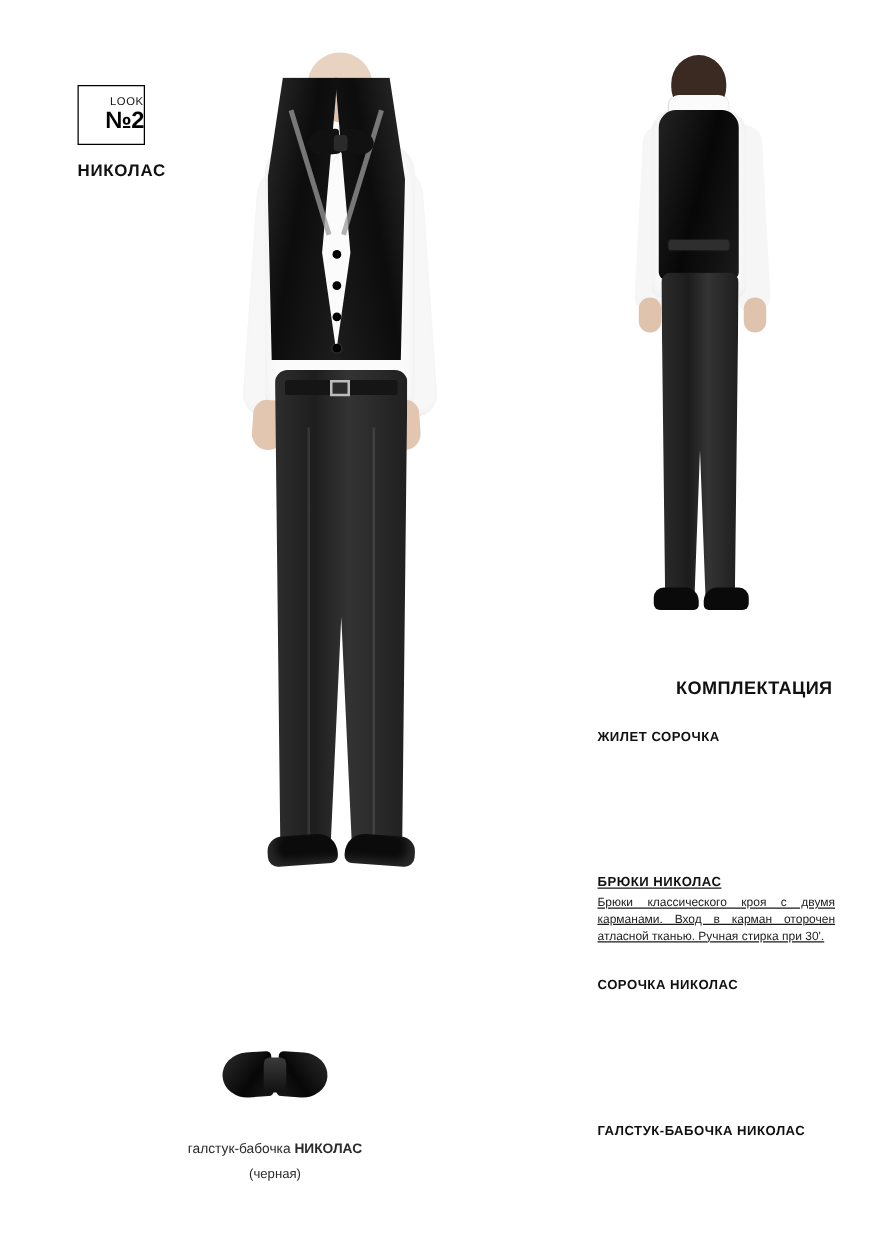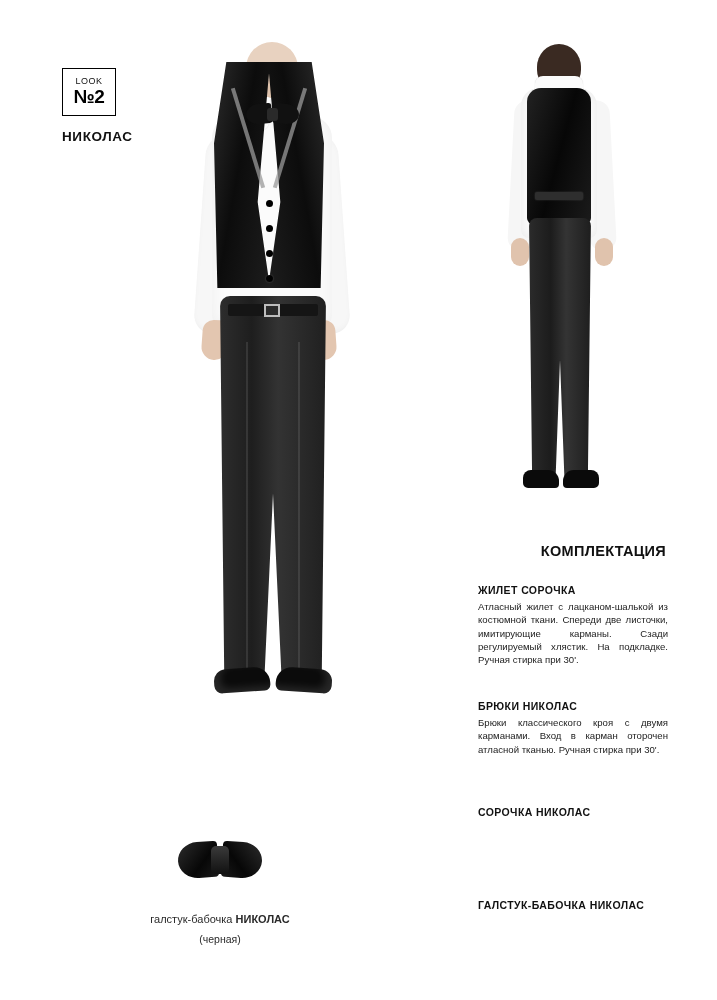--- a/index.html
+++ b/index.html
@@ -20,21 +20,21 @@
   .look-badge {
     position: absolute;
     left: 62px;
     top: 68px;
     width: 54px;
     height: 48px;
     border: 1px solid #000;
     box-sizing: border-box;
     display: flex;
     flex-direction: column;
-    align-items: center;
+    align-items: flex-end;
     justify-content: center;
   }
   .look-badge .look-word {
     font-size: 9px;
     letter-spacing: 0.5px;
     color: #111;
     line-height: 11px;
     margin-top: -2px;
   }
   .look-badge .look-num {
@@ -348,22 +348,22 @@
     color: #111;
   }
   .spec-block p {
     margin: 0;
     font-size: 9.6px;
     line-height: 13.3px;
     color: #222;
     text-align: justify;
   }
   #spec-vest     { top: 584px; }
-  #spec-trousers { top: 700px; }
-  #spec-shirt    { top: 806px; }
+  #spec-trousers { top: 700px; text-decoration: underline; }
+  #spec-shirt    { top: 782px; }
   #spec-bowtie   { top: 899px; }
 </style>
 </head>
 <body>
 
 <div class="look-badge">
   <span class="look-word">LOOK</span>
   <span class="look-num">№2</span>
 </div>
 <div class="look-name">НИКОЛАС</div>
@@ -420,21 +420,20 @@
 </div>
 <div class="bowtie-caption" id="bowtie-caption-1">
   <span>галстук-бабочка </span><b>НИКОЛАС</b>
 </div>
 <div class="bowtie-caption" id="bowtie-caption-2">(черная)</div>
 
 <div class="spec" id="spec-title">КОМПЛЕКТАЦИЯ</div>
 
 <div class="spec-block" id="spec-vest">
   <h3>ЖИЛЕТ  СОРОЧКА</h3>
-  <p>Атласный жилет с лацканом-шалькой из костюмной ткани. Спереди две листочки, имитирующие карманы. Сзади регулируемый хлястик. На подкладке. Ручная стирка при 30'.</p>
 </div>
 
 <div class="spec-block" id="spec-trousers">
   <h3>БРЮКИ НИКОЛАС</h3>
   <p>Брюки классического кроя с двумя карманами. Вход в карман оторочен атласной тканью. Ручная стирка при 30'.</p>
 </div>
 
 <div class="spec-block" id="spec-shirt">
   <h3>СОРОЧКА НИКОЛАС</h3>
 </div>

